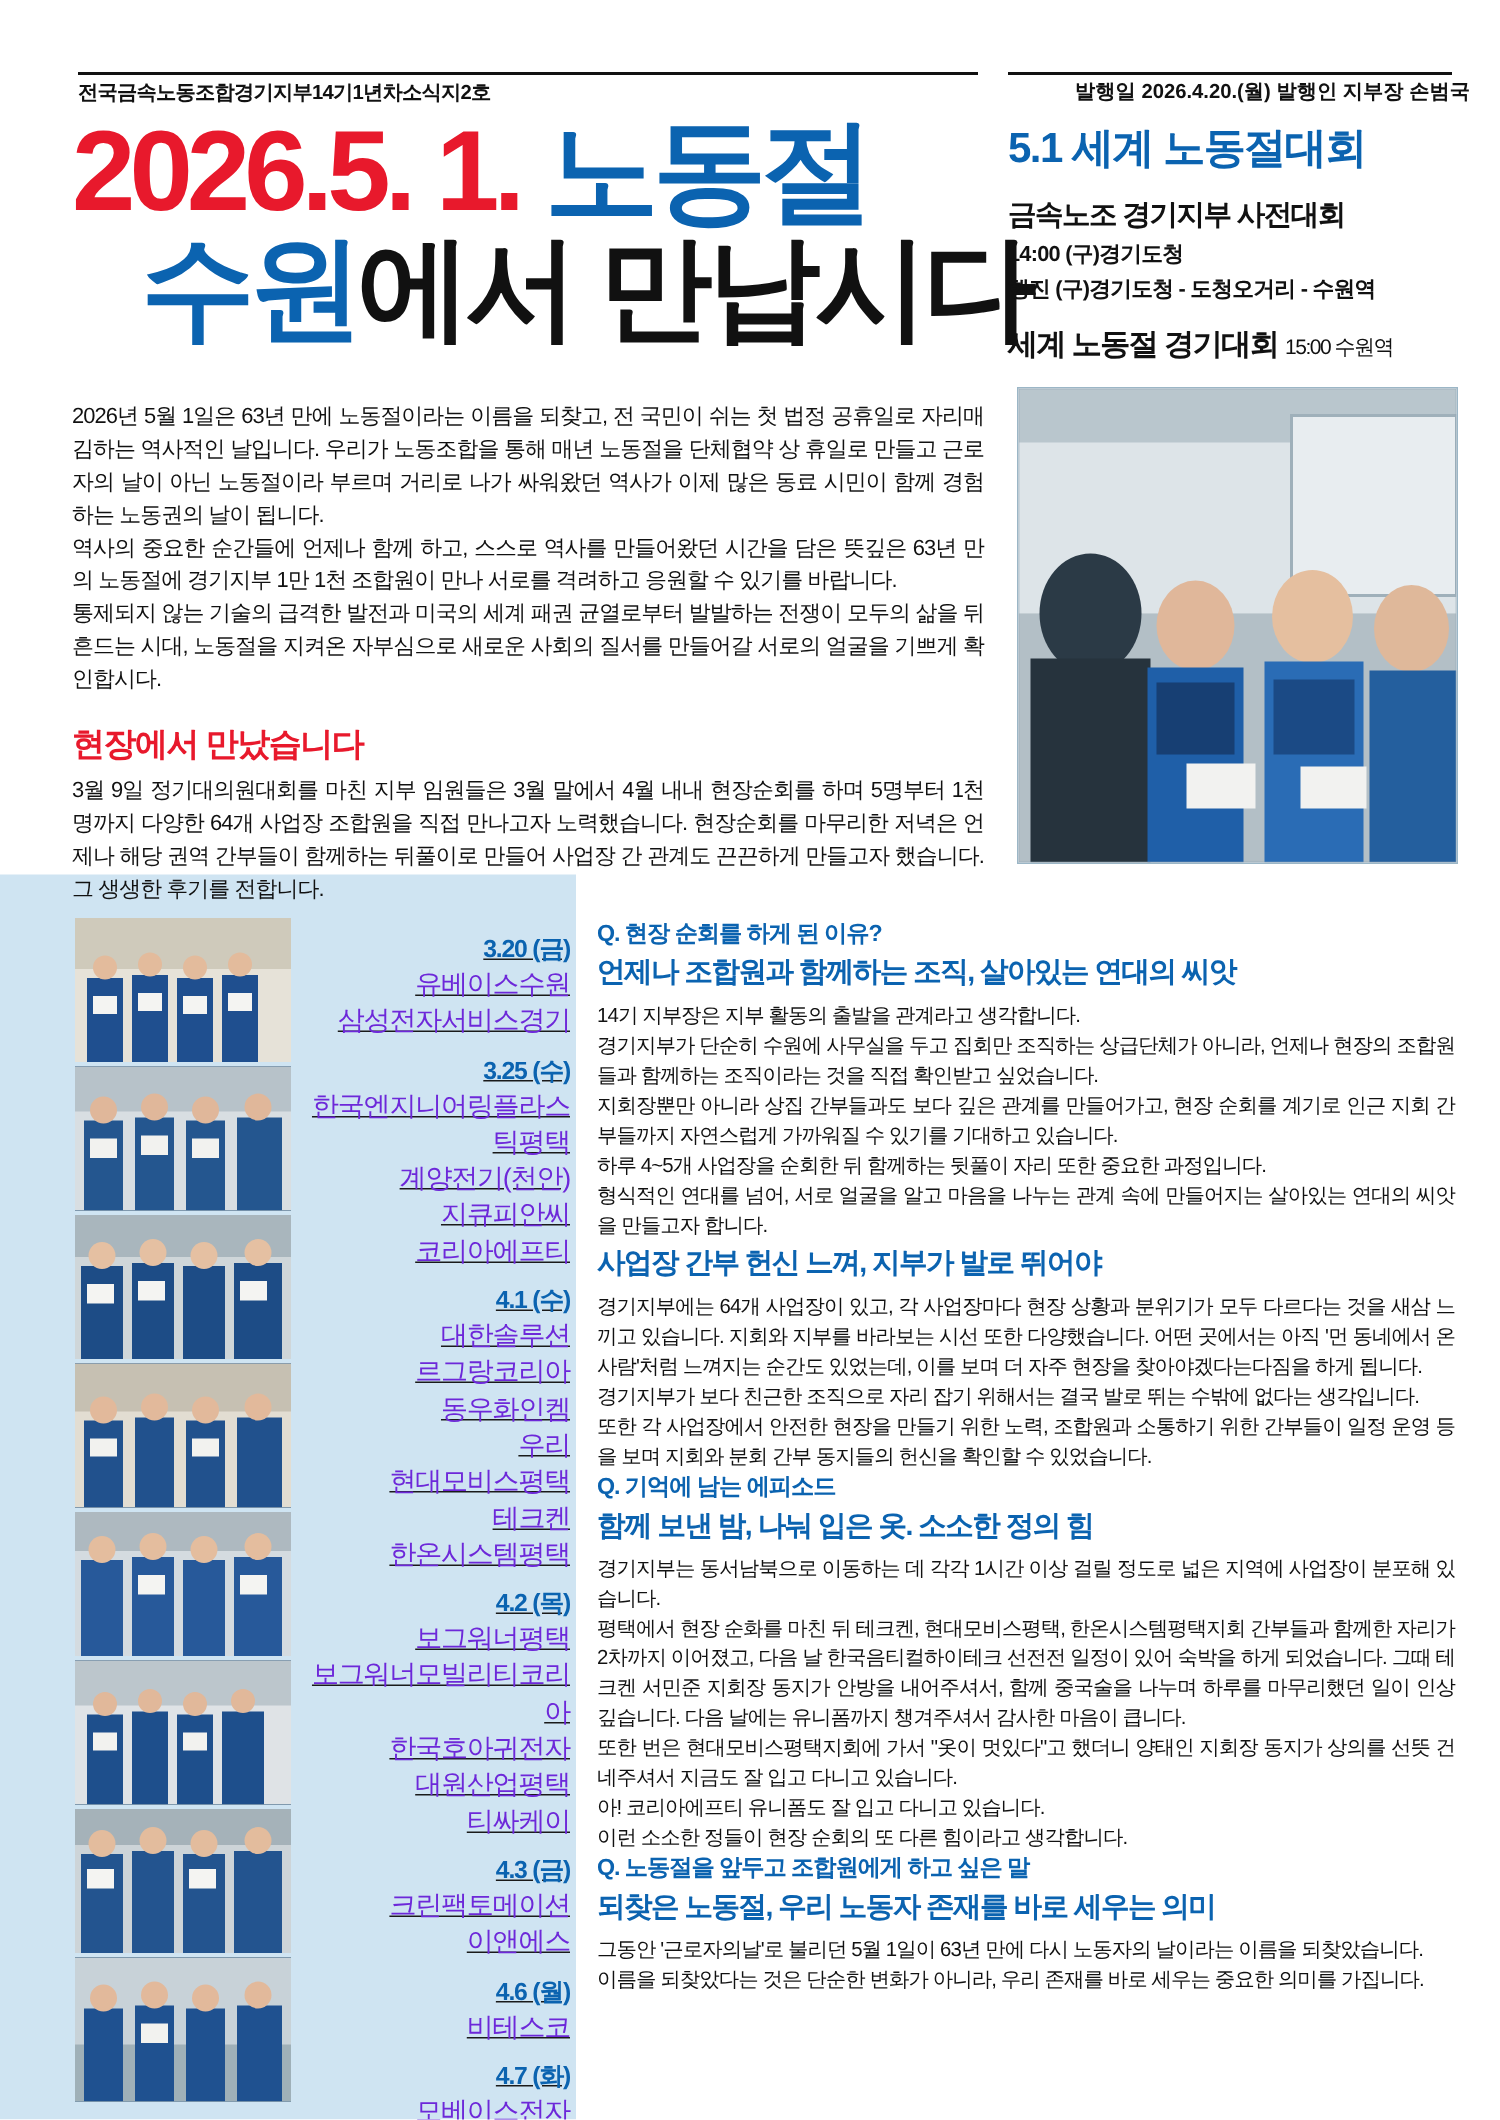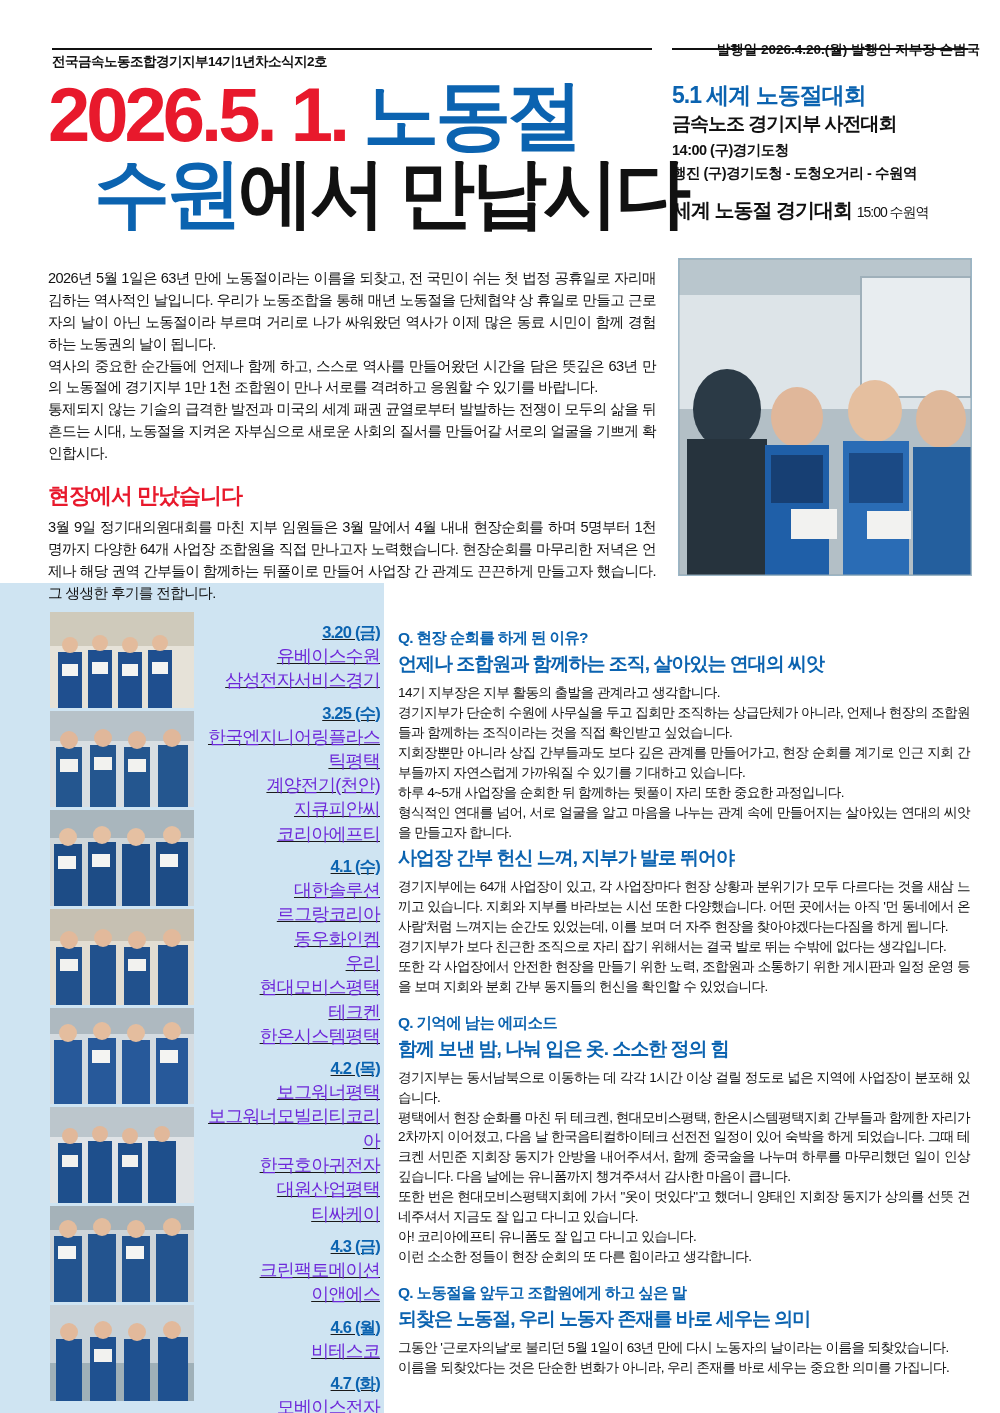--- a/index.html
+++ b/index.html
@@ -28,21 +28,21 @@
     position:absolute;left:52px;top:50px;width:560px;
   }
   .mast-rule{
     position:absolute;left:52px;top:48px;width:600px;height:2px;background:#111;
   }
   .mast-line{
     font-size:13.5px;letter-spacing:-0.5px;color:#111;font-weight:700;
     white-space:nowrap;padding-top:3px;
   }
   .pub-info{
-    position:absolute;right:32px;top:41px;
+    position:absolute;right:32px;top:52px;
     font-size:13.5px;font-weight:700;color:#111;white-space:nowrap;
   }
   .pub-rule{
     position:absolute;left:672px;top:48px;width:296px;height:2px;background:#111;
   }
 
   
   .headline{
     position:absolute;left:48px;top:78px;width:620px;
     line-height:0.98;
@@ -56,24 +56,24 @@
     font-size:76px;font-weight:900;letter-spacing:-4px;
     color:#111;white-space:nowrap;margin-top:4px;margin-left:46px;
   }
   .h-row2 .blue{color:#0b63b0;}
 
   
   .event-box{
     position:absolute;left:672px;top:80px;width:300px;
   }
   .ev-title{
-    font-size:23px;font-weight:800;color:#0b63b0;letter-spacing:-1px;
+    font-size:28px;font-weight:800;color:#0b63b0;letter-spacing:-1px;
   }
   .ev-sub{
-    font-size:19px;font-weight:800;color:#111;letter-spacing:-1px;
+    font-size:19px;font-weight:800;color:#111;letter-spacing:-1px;margin-top:12px;
   }
   .ev-line{
     font-size:14.5px;color:#111;margin-top:4px;letter-spacing:-0.5px;font-weight:bold;
   }
   .ev-main{
     font-size:20px;font-weight:800;color:#111;letter-spacing:-1px;margin-top:14px;
   }
   .ev-main .small{font-size:14px;font-weight:500;}
 
   
@@ -116,21 +116,20 @@
     width:144px;height:96px;margin-bottom:3px;overflow:hidden;position:relative;
     background:#1b3b5a;
   }
 
   
   .interview{
     position:absolute;left:398px;top:612px;width:572px;
   }
   .q{
     font-size:15.5px;font-weight:700;color:#0b63b0;letter-spacing:-0.7px;
-    margin-top:16px;
   }
   .a-head{
     font-size:19px;font-weight:800;color:#0b63b0;letter-spacing:-1px;
     margin-top:2px;margin-bottom:6px;
   }
   .a-body{
     font-size:13.6px;line-height:1.47;color:#111;letter-spacing:-0.6px;
     text-align:justify;
   }
 
@@ -446,21 +445,21 @@
       <div class="a-body">경기지부가 단순히 수원에 사무실을 두고 집회만 조직하는 상급단체가 아니라, 언제나 현장의 조합원들과 함께하는 조직이라는 것을 직접 확인받고 싶었습니다.</div>
       <div class="a-body">지회장뿐만 아니라 상집 간부들과도 보다 깊은 관계를 만들어가고, 현장 순회를 계기로 인근 지회 간부들까지 자연스럽게 가까워질 수 있기를 기대하고 있습니다.</div>
       <div class="a-body">하루 4~5개 사업장을 순회한 뒤 함께하는 뒷풀이 자리 또한 중요한 과정입니다.</div>
       <div class="a-body">형식적인 연대를 넘어, 서로 얼굴을 알고 마음을 나누는 관계 속에 만들어지는 살아있는 연대의 씨앗을 만들고자 합니다.</div>
     </div>
 
     <div>
       <div class="a-head">사업장 간부 헌신 느껴, 지부가 발로 뛰어야</div>
       <div class="a-body">경기지부에는 64개 사업장이 있고, 각 사업장마다 현장 상황과 분위기가 모두 다르다는 것을 새삼 느끼고 있습니다. 지회와 지부를 바라보는 시선 또한 다양했습니다. 어떤 곳에서는 아직 '먼 동네에서 온 사람'처럼 느껴지는 순간도 있었는데, 이를 보며 더 자주 현장을 찾아야겠다는다짐을 하게 됩니다.</div>
       <div class="a-body">경기지부가 보다 친근한 조직으로 자리 잡기 위해서는 결국 발로 뛰는 수밖에 없다는 생각입니다.</div>
-      <div class="a-body">또한 각 사업장에서 안전한 현장을 만들기 위한 노력, 조합원과 소통하기 위한 게시판과 일정 운영 등을 보며 지회와 분회 간부 동지들의 헌신을 확인할 수 있었습니다.</div>
+      <div class="a-body">또한 각 사업장에서 안전한 현장을 만들기 위한 노력, 조합원과 소통하기 위한 간부들이 일정 운영 등을 보며 지회와 분회 간부 동지들의 헌신을 확인할 수 있었습니다.</div>
     </div>
 
     <div>
       <div class="q">Q. 기억에 남는 에피소드</div>
       <div class="a-head">함께 보낸 밤, 나눠 입은 옷. 소소한 정의 힘</div>
       <div class="a-body">경기지부는 동서남북으로 이동하는 데 각각 1시간 이상 걸릴 정도로 넓은 지역에 사업장이 분포해 있습니다.</div>
       <div class="a-body">평택에서 현장 순화를 마친 뒤 테크켄, 현대모비스평택, 한온시스템평택지회 간부들과 함께한 자리가 2차까지 이어졌고, 다음 날 한국음티컬하이테크 선전전 일정이 있어 숙박을 하게 되었습니다. 그때 테크켄 서민준 지회장 동지가 안방을 내어주셔서, 함께 중국술을 나누며 하루를 마무리했던 일이 인상 깊습니다. 다음 날에는 유니폼까지 챙겨주셔서 감사한 마음이 큽니다.</div>
       <div class="a-body">또한 번은 현대모비스평택지회에 가서 "옷이 멋있다"고 했더니 양태인 지회장 동지가 상의를 선뜻 건네주셔서 지금도 잘 입고 다니고 있습니다.</div>
       <div class="a-body">아! 코리아에프티 유니폼도 잘 입고 다니고 있습니다.</div>
       <div class="a-body">이런 소소한 정들이 현장 순회의 또 다른 힘이라고 생각합니다.</div>

